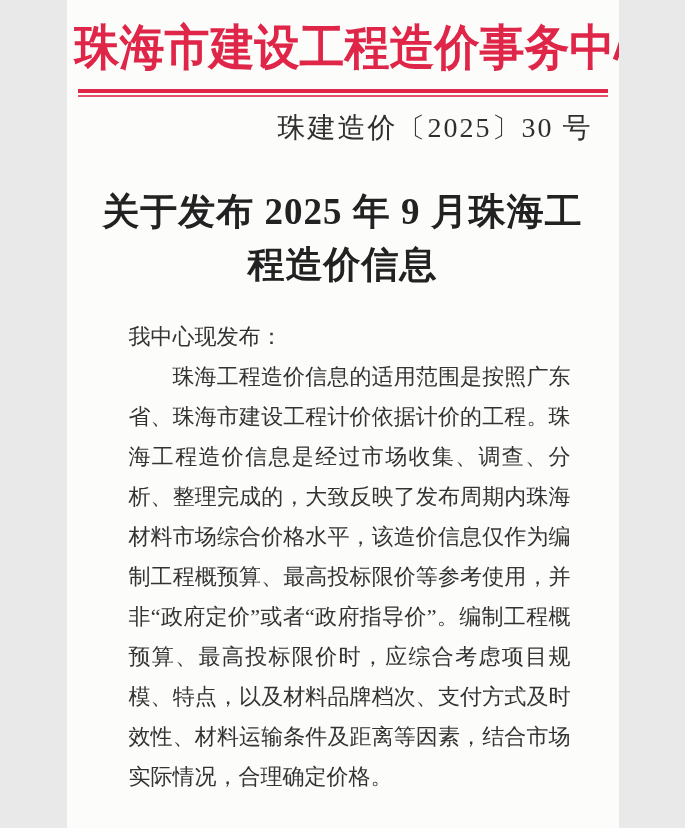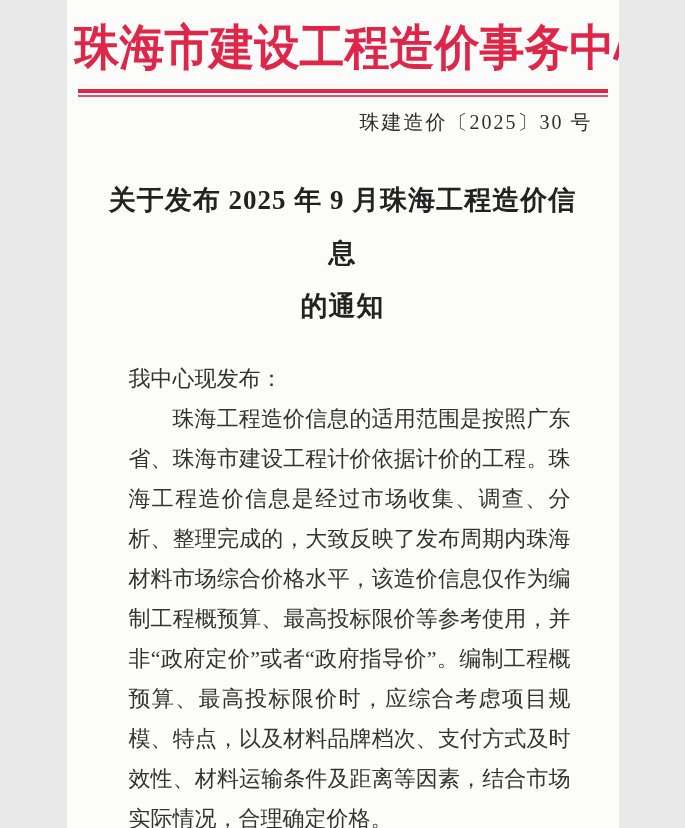--- a/index.html
+++ b/index.html
@@ -46,29 +46,29 @@
   }
   .rule .thin {
     height: 2px;
     background: var(--red);
     opacity: 0.8;
   }
   
   .doc-number {
     margin: 12px 26px 0 0;
     text-align: right;
-    font-size: 20px;
+    font-size: 28px;
     letter-spacing: 2px;
     color: #2f2f2f;
   }
   
   .title {
     margin: 38px 30px 0 30px;
     text-align: center;
-    font-size: 27px;
+    font-size: 37px;
     font-weight: bold;
     line-height: 53px;
     color: #222;
     letter-spacing: 1px;
   }
   .title .line {
     display: block;
   }
   
   .body-text {
@@ -95,21 +95,20 @@
   <div class="rule">
     <div class="thick"></div>
     <div class="gap"></div>
     <div class="thin"></div>
   </div>
 
   <div class="doc-number">珠建造价〔2025〕30 号</div>
 
   <h1 class="title">
     <span class="line">关于发布 2025 年 9 月珠海工程造价信息</span>
-    <span class="line">的通知</span>
   </h1>
 
   <div class="body-text">
     <p class="salutation">我中心现发布：</p>
     <p class="indent">珠海工程造价信息的适用范围是按照广东省、珠海市建设工程计价依据计价的工程。珠海工程造价信息是经过市场收集、调查、分析、整理完成的，大致反映了发布周期内珠海材料市场综合价格水平，该造价信息仅作为编制工程概预算、最高投标限价等参考使用，并非“政府定价”或者“政府指导价”。编制工程概预算、最高投标限价时，应综合考虑项目规模、特点，以及材料品牌档次、支付方式及时效性、材料运输条件及距离等因素，结合市场实际情况，合理确定价格。</p>
   </div>
 
 </div>
 
 </body></html>

